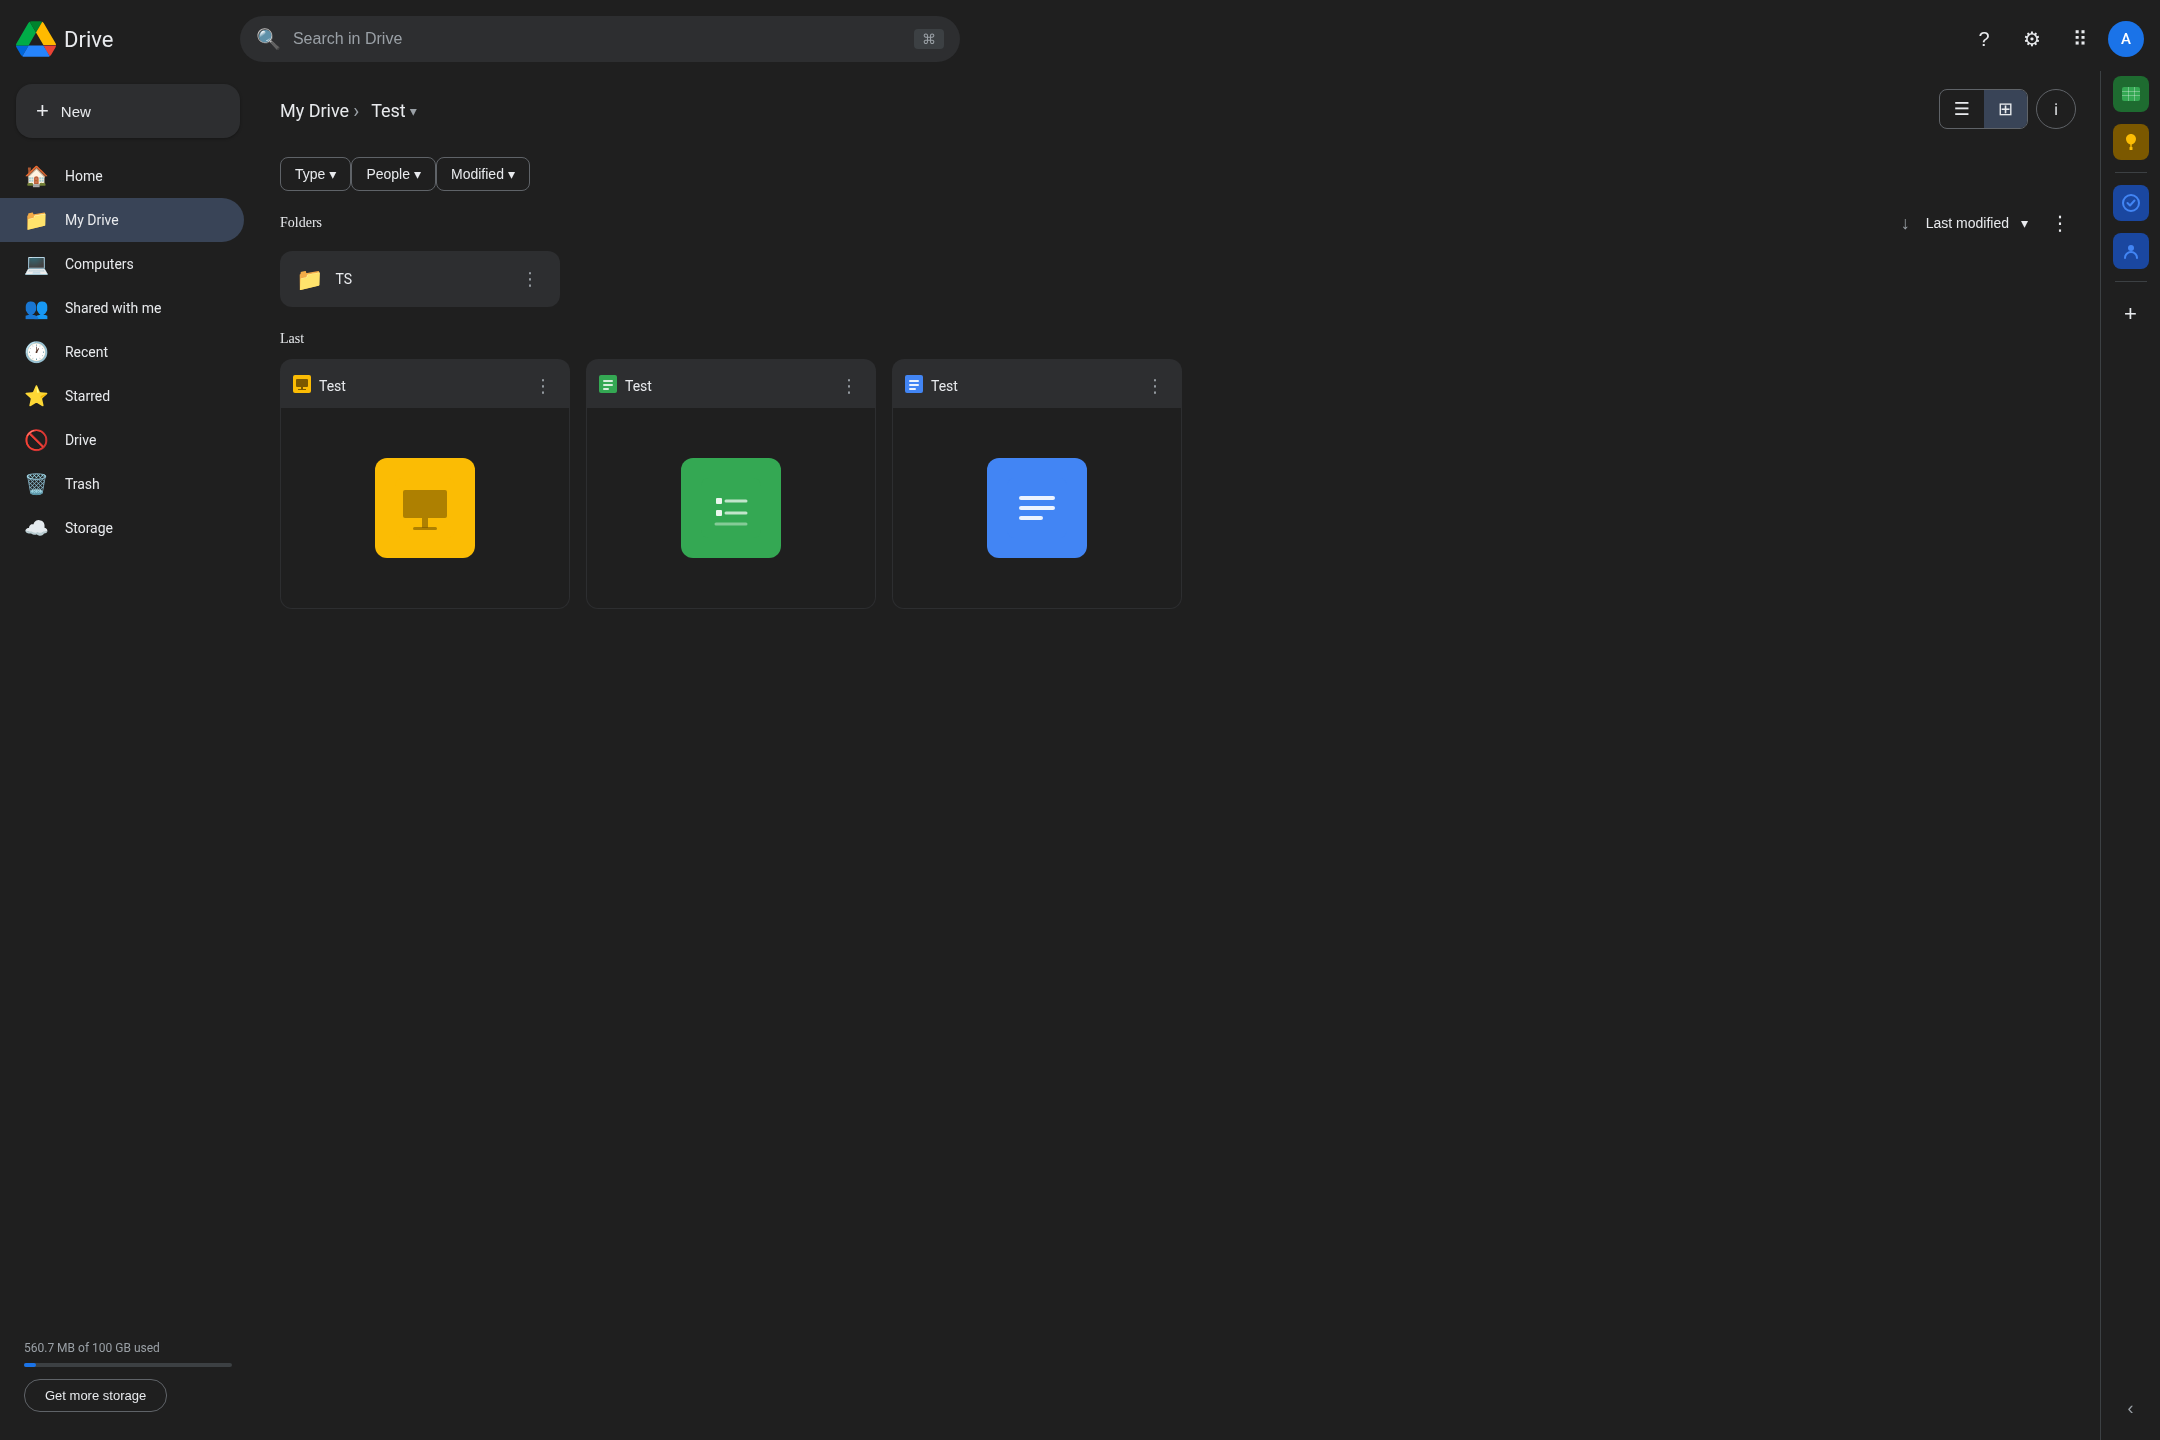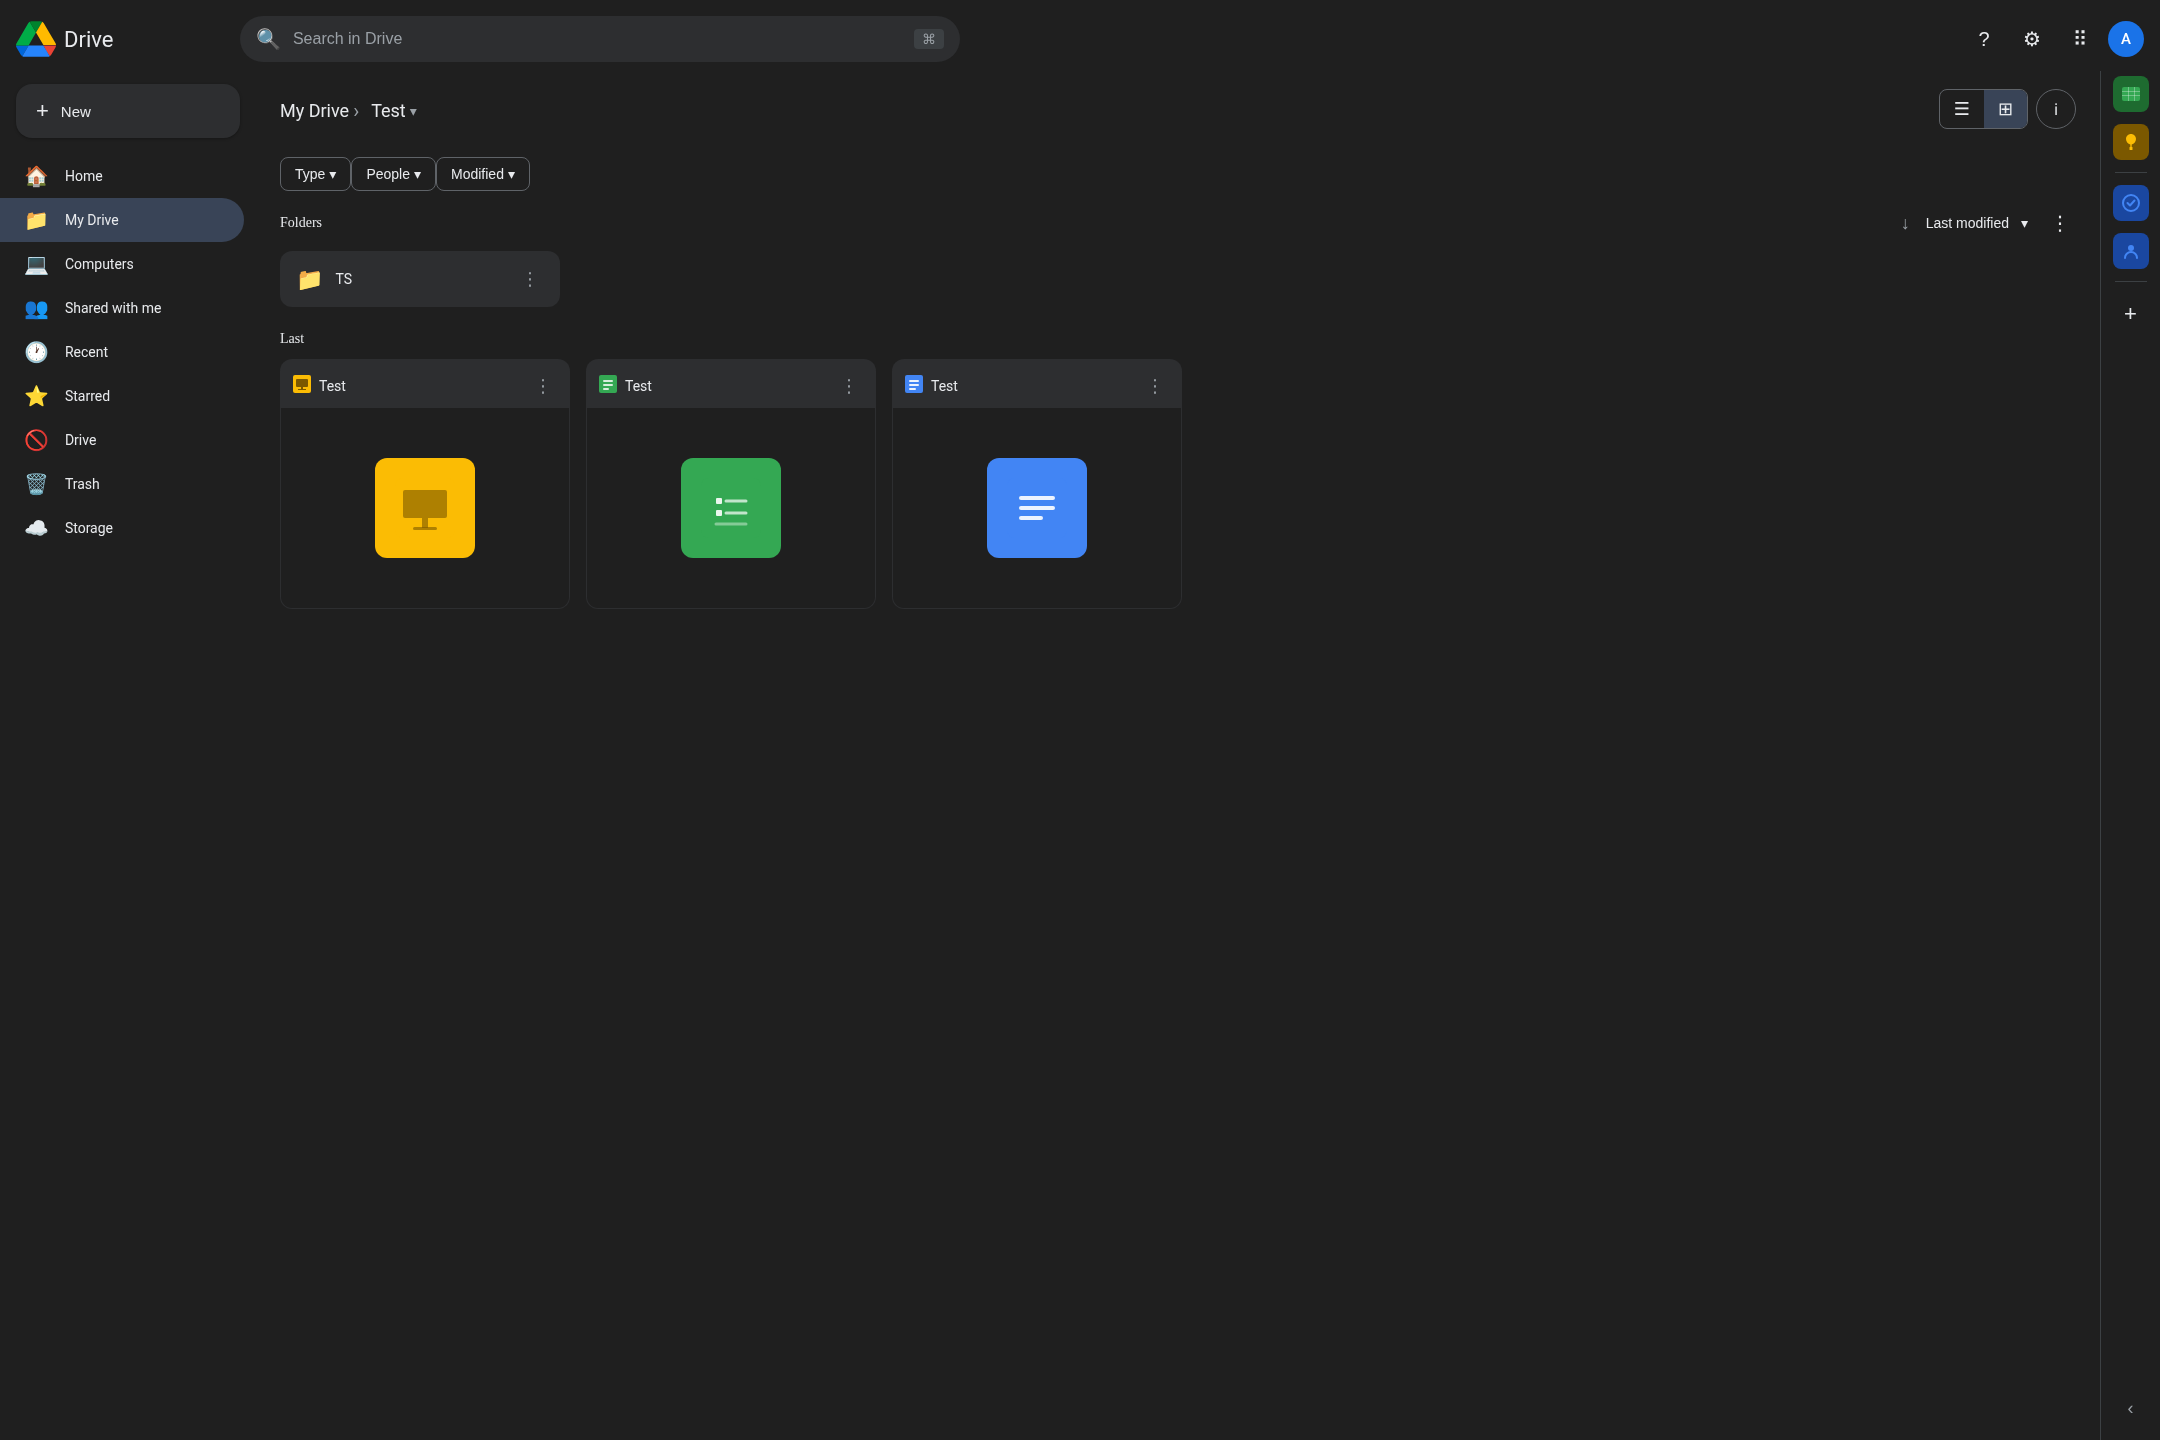--- a/index.html
+++ b/index.html
@@ -458,20 +458,27 @@
     </div>
     <div class="nav-item">
       <span class="nav-icon">🗑️</span>
       <span class="nav-label">Trash</span>
     </div>
     <div class="nav-item">
       <span class="nav-icon">☁️</span>
       <span class="nav-label">Storage</span>
     </div>
 
+    <div class="storage-section">
+      <div class="storage-text">560.7 MB of 100 GB used</div>
+      <div class="storage-bar">
+        <div class="storage-bar-fill"></div>
+      </div>
+      <button class="get-storage-btn">Get more storage</button>
+    </div>
   </div>
 
   <div class="main">
 
     <div style="display:flex; align-items:center; justify-content:space-between; padding: 16px 0 12px 0;">
       <div class="breadcrumb">
         <span class="breadcrumb-item">My Drive</span>
         <span class="breadcrumb-sep">›</span>
         <div class="breadcrumb-current">
           <span>Test</span>

